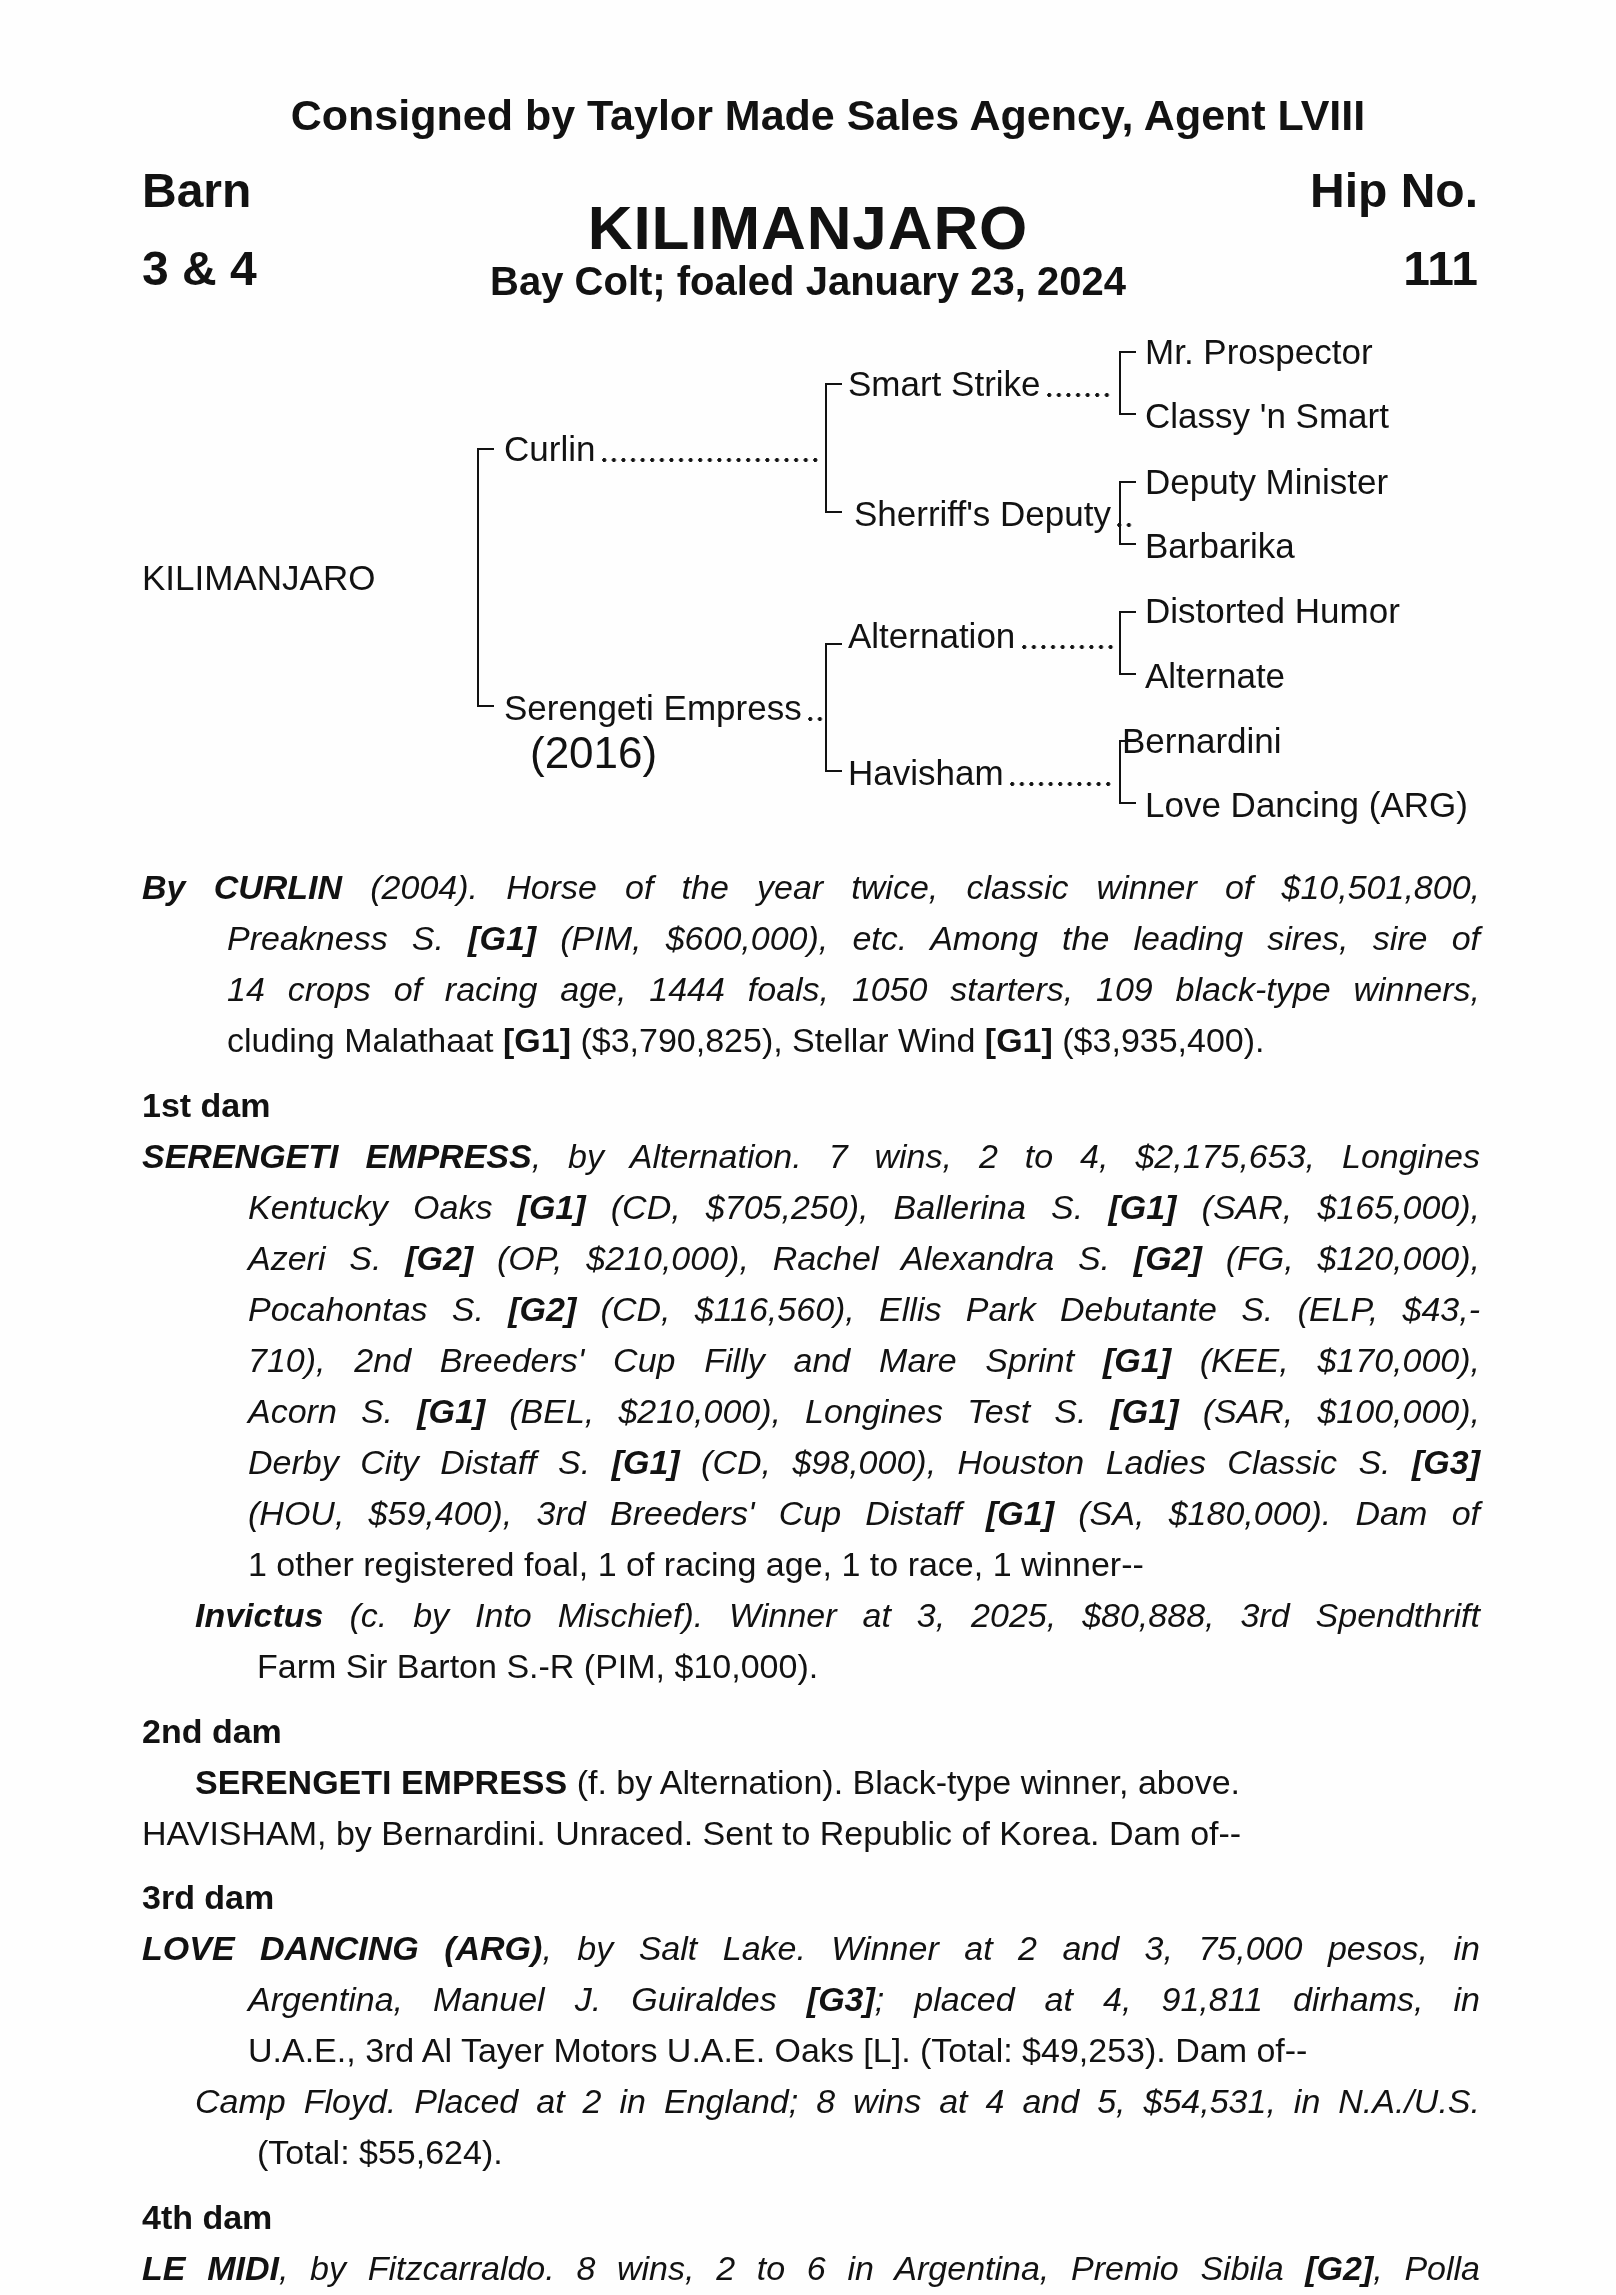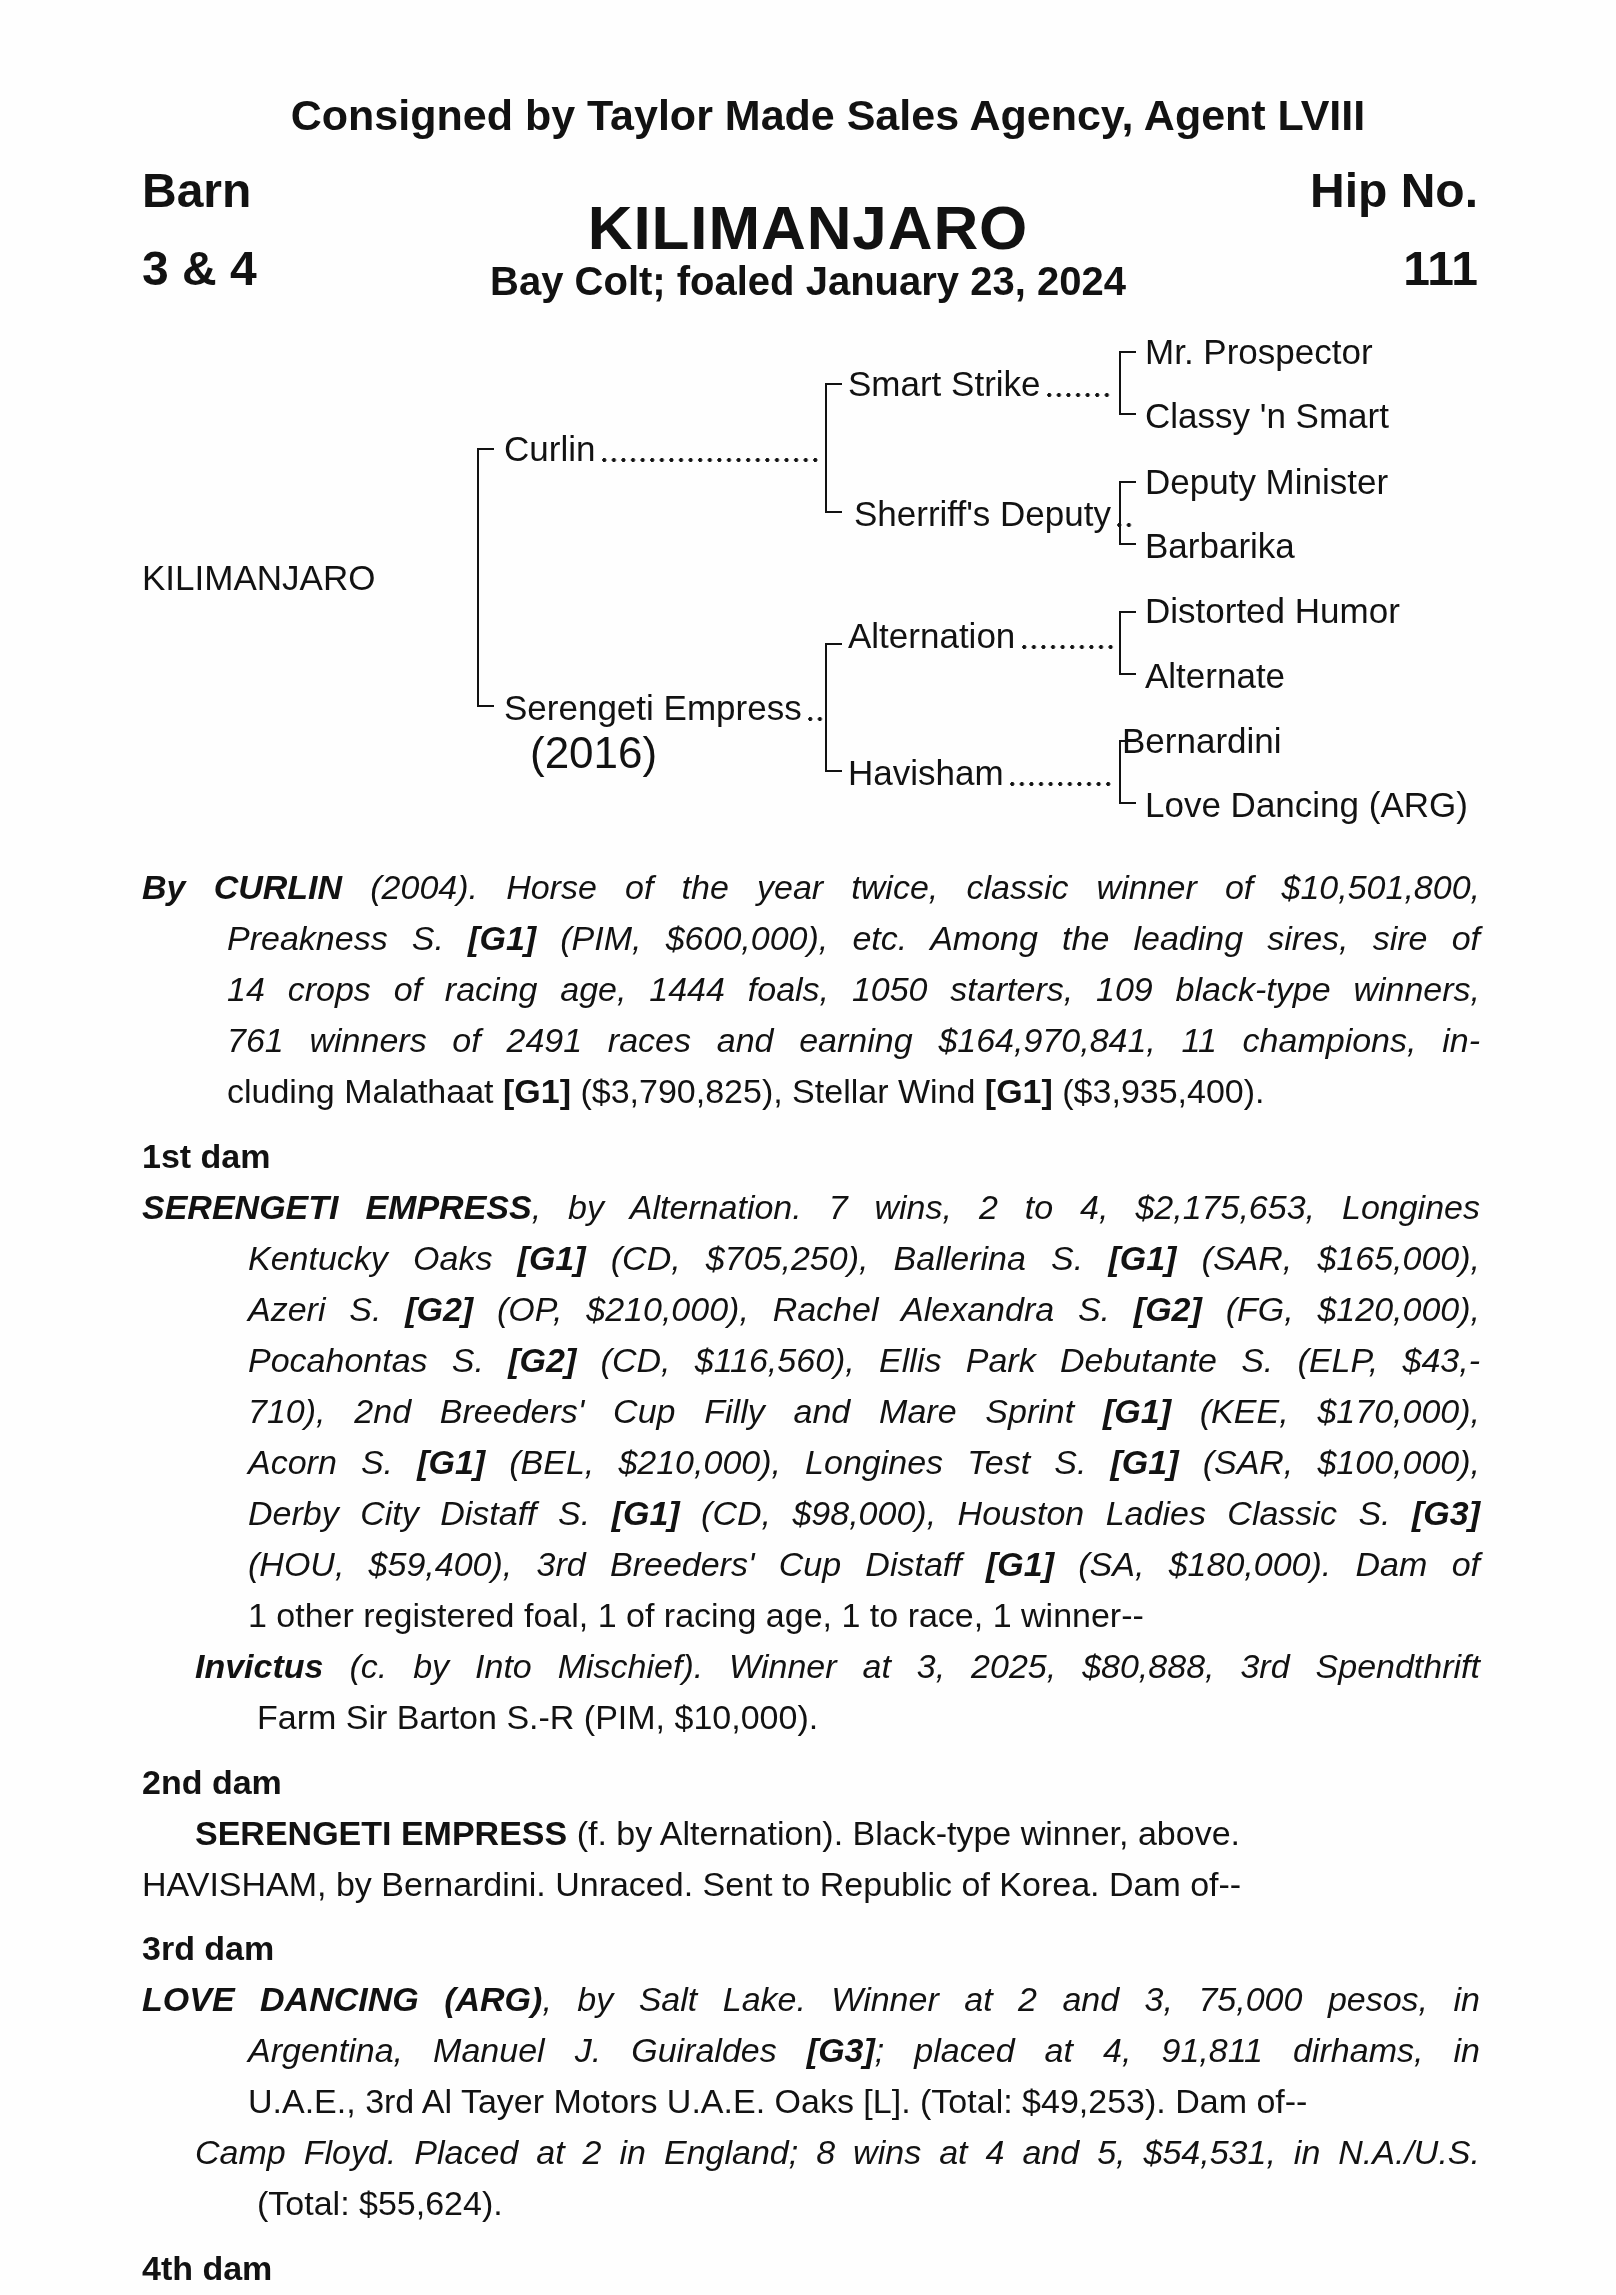--- a/index.html
+++ b/index.html
@@ -108,21 +108,20 @@
       <div class="brk abs" style="left: 1119px; top: 481px; height: 64px;"></div>
       <div class="brk abs" style="left: 1119px; top: 611px; height: 64px;"></div>
       <div class="brk abs" style="left: 1119px; top: 740px; height: 64px;"></div>
     </div>
 
   <div class="abs" id="bodytext">
       <div class="blk sire">
         <div class="ln f j"><span class="b">By CURLIN</span><span> (2004). Horse of the year twice, classic winner of $10,501,800,</span></div>
         <div class="ln j"><span>Preakness S. </span><span class="b">[G1]</span><span> (PIM, $600,000), etc. Among the leading sires, sire of</span></div>
         <div class="ln j"><span>14 crops of racing age, 1444 foals, 1050 starters, 109 black-type winners,</span></div>
-        <div class="ln j"><span>761 winners of 2491 races and earning $164,970,841, 11 champions, in-</span></div>
         <div class="ln"><span>cluding Malathaat </span><span class="b">[G1]</span><span> ($3,790,825), Stellar Wind </span><span class="b">[G1]</span><span> ($3,935,400).</span></div>
       </div>
       <div class="blk head">
         <div class="ln f"><span class="b">1st dam</span></div>
       </div>
       <div class="blk dam">
         <div class="ln f j"><span class="b">SERENGETI EMPRESS</span><span>, by Alternation. 7 wins, 2 to 4, $2,175,653, Longines</span></div>
         <div class="ln j"><span>Kentucky Oaks </span><span class="b">[G1]</span><span> (CD, $705,250), Ballerina S. </span><span class="b">[G1]</span><span> (SAR, $165,000),</span></div>
         <div class="ln j"><span>Azeri S. </span><span class="b">[G2]</span><span> (OP, $210,000), Rachel Alexandra S. </span><span class="b">[G2]</span><span> (FG, $120,000),</span></div>
         <div class="ln j"><span>Pocahontas S. </span><span class="b">[G2]</span><span> (CD, $116,560), Ellis Park Debutante S. (ELP, $43,-</span></div>

